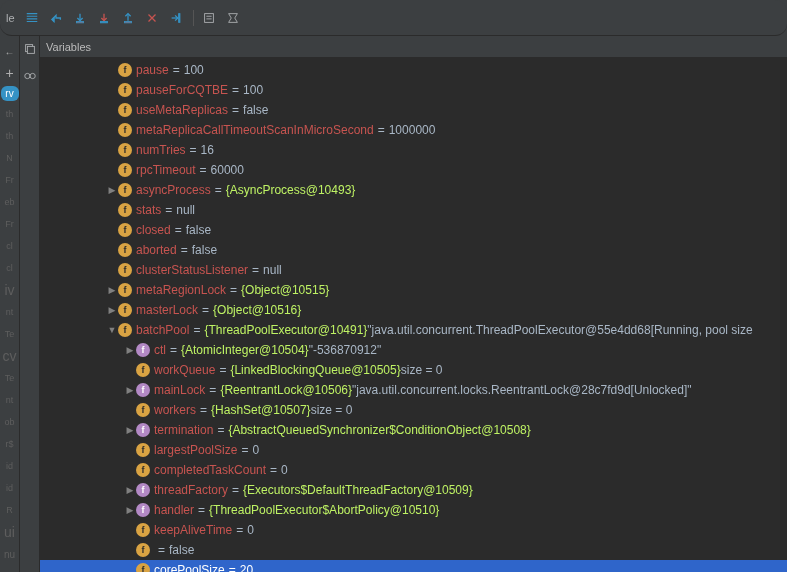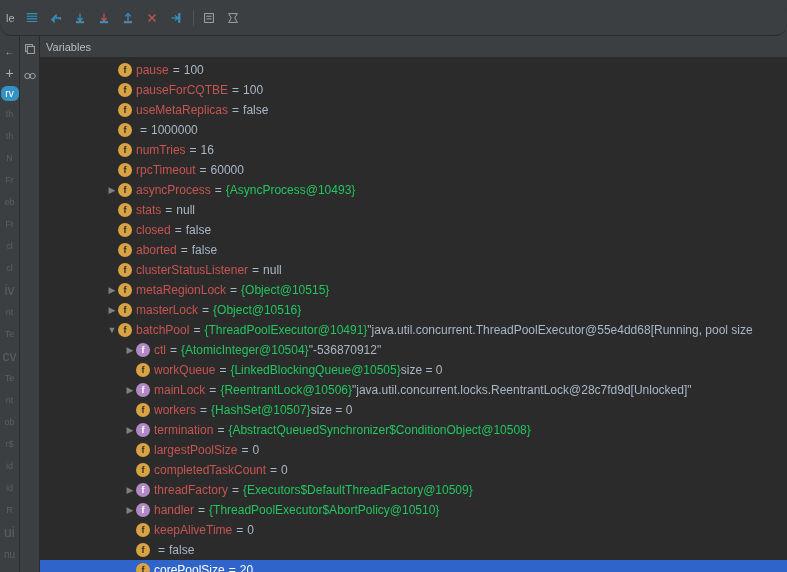--- a/index.html
+++ b/index.html
@@ -27,21 +27,21 @@
   .row.selected { background:#2f65ca; }
   .arrow { width:12px; display:inline-flex; justify-content:center; color:#808080; font-size:9px; cursor:pointer; }
   .arrow.none { visibility:hidden; }
   .badge { width:14px; height:14px; border-radius:50%; display:inline-flex; align-items:center; justify-content:center; font-size:9px; font-weight:bold; margin-right:4px; color:#2b2b2b; }
   .badge.f { background:#d9a343; }
   .badge.purple { background:#b389c5; color:#fff; }
   .name { color:#c75450; }
   .row.selected .name, .row.selected .eq, .row.selected .val, .row.selected .val-gray, .row.selected .val-str { color:#ffffff; }
   .eq { color:#a9b7c6; margin:0 4px; }
   .val { color:#a9b7c6; }
-  .val-gray { color:#22c55e; }
+  .val-gray { color:#bef264; }
   .val-str { color:#a9b7c6; }
 </style>
 </head>
 <body>
 
 <div class="root">
   <div class="toolbar">
     <span class="tool-btn gray" style="width:auto;padding:0 4px;font-size:11px;">le</span>
     <span class="tool-btn gray">
         <svg viewBox="0 0 16 16">
@@ -164,20 +164,21 @@
           <div class="row" style="padding-left: 66px;">
             <span class="arrow none">▶</span>
             <span class="badge f">f</span>
             <span class="name">useMetaReplicas</span>
             <span class="eq"> = </span>
             <span class="val">false</span>
           </div>
           <div class="row" style="padding-left: 66px;">
             <span class="arrow none">▶</span>
             <span class="badge f">f</span>
+            <span class="name">metaReplicaCallTimeoutScanInMicroSecond</span>
             <span class="eq"> = </span>
             <span class="val">1000000</span>
           </div>
           <div class="row" style="padding-left: 66px;">
             <span class="arrow none">▶</span>
             <span class="badge f">f</span>
             <span class="name">numTries</span>
             <span class="eq"> = </span>
             <span class="val">16</span>
           </div>

